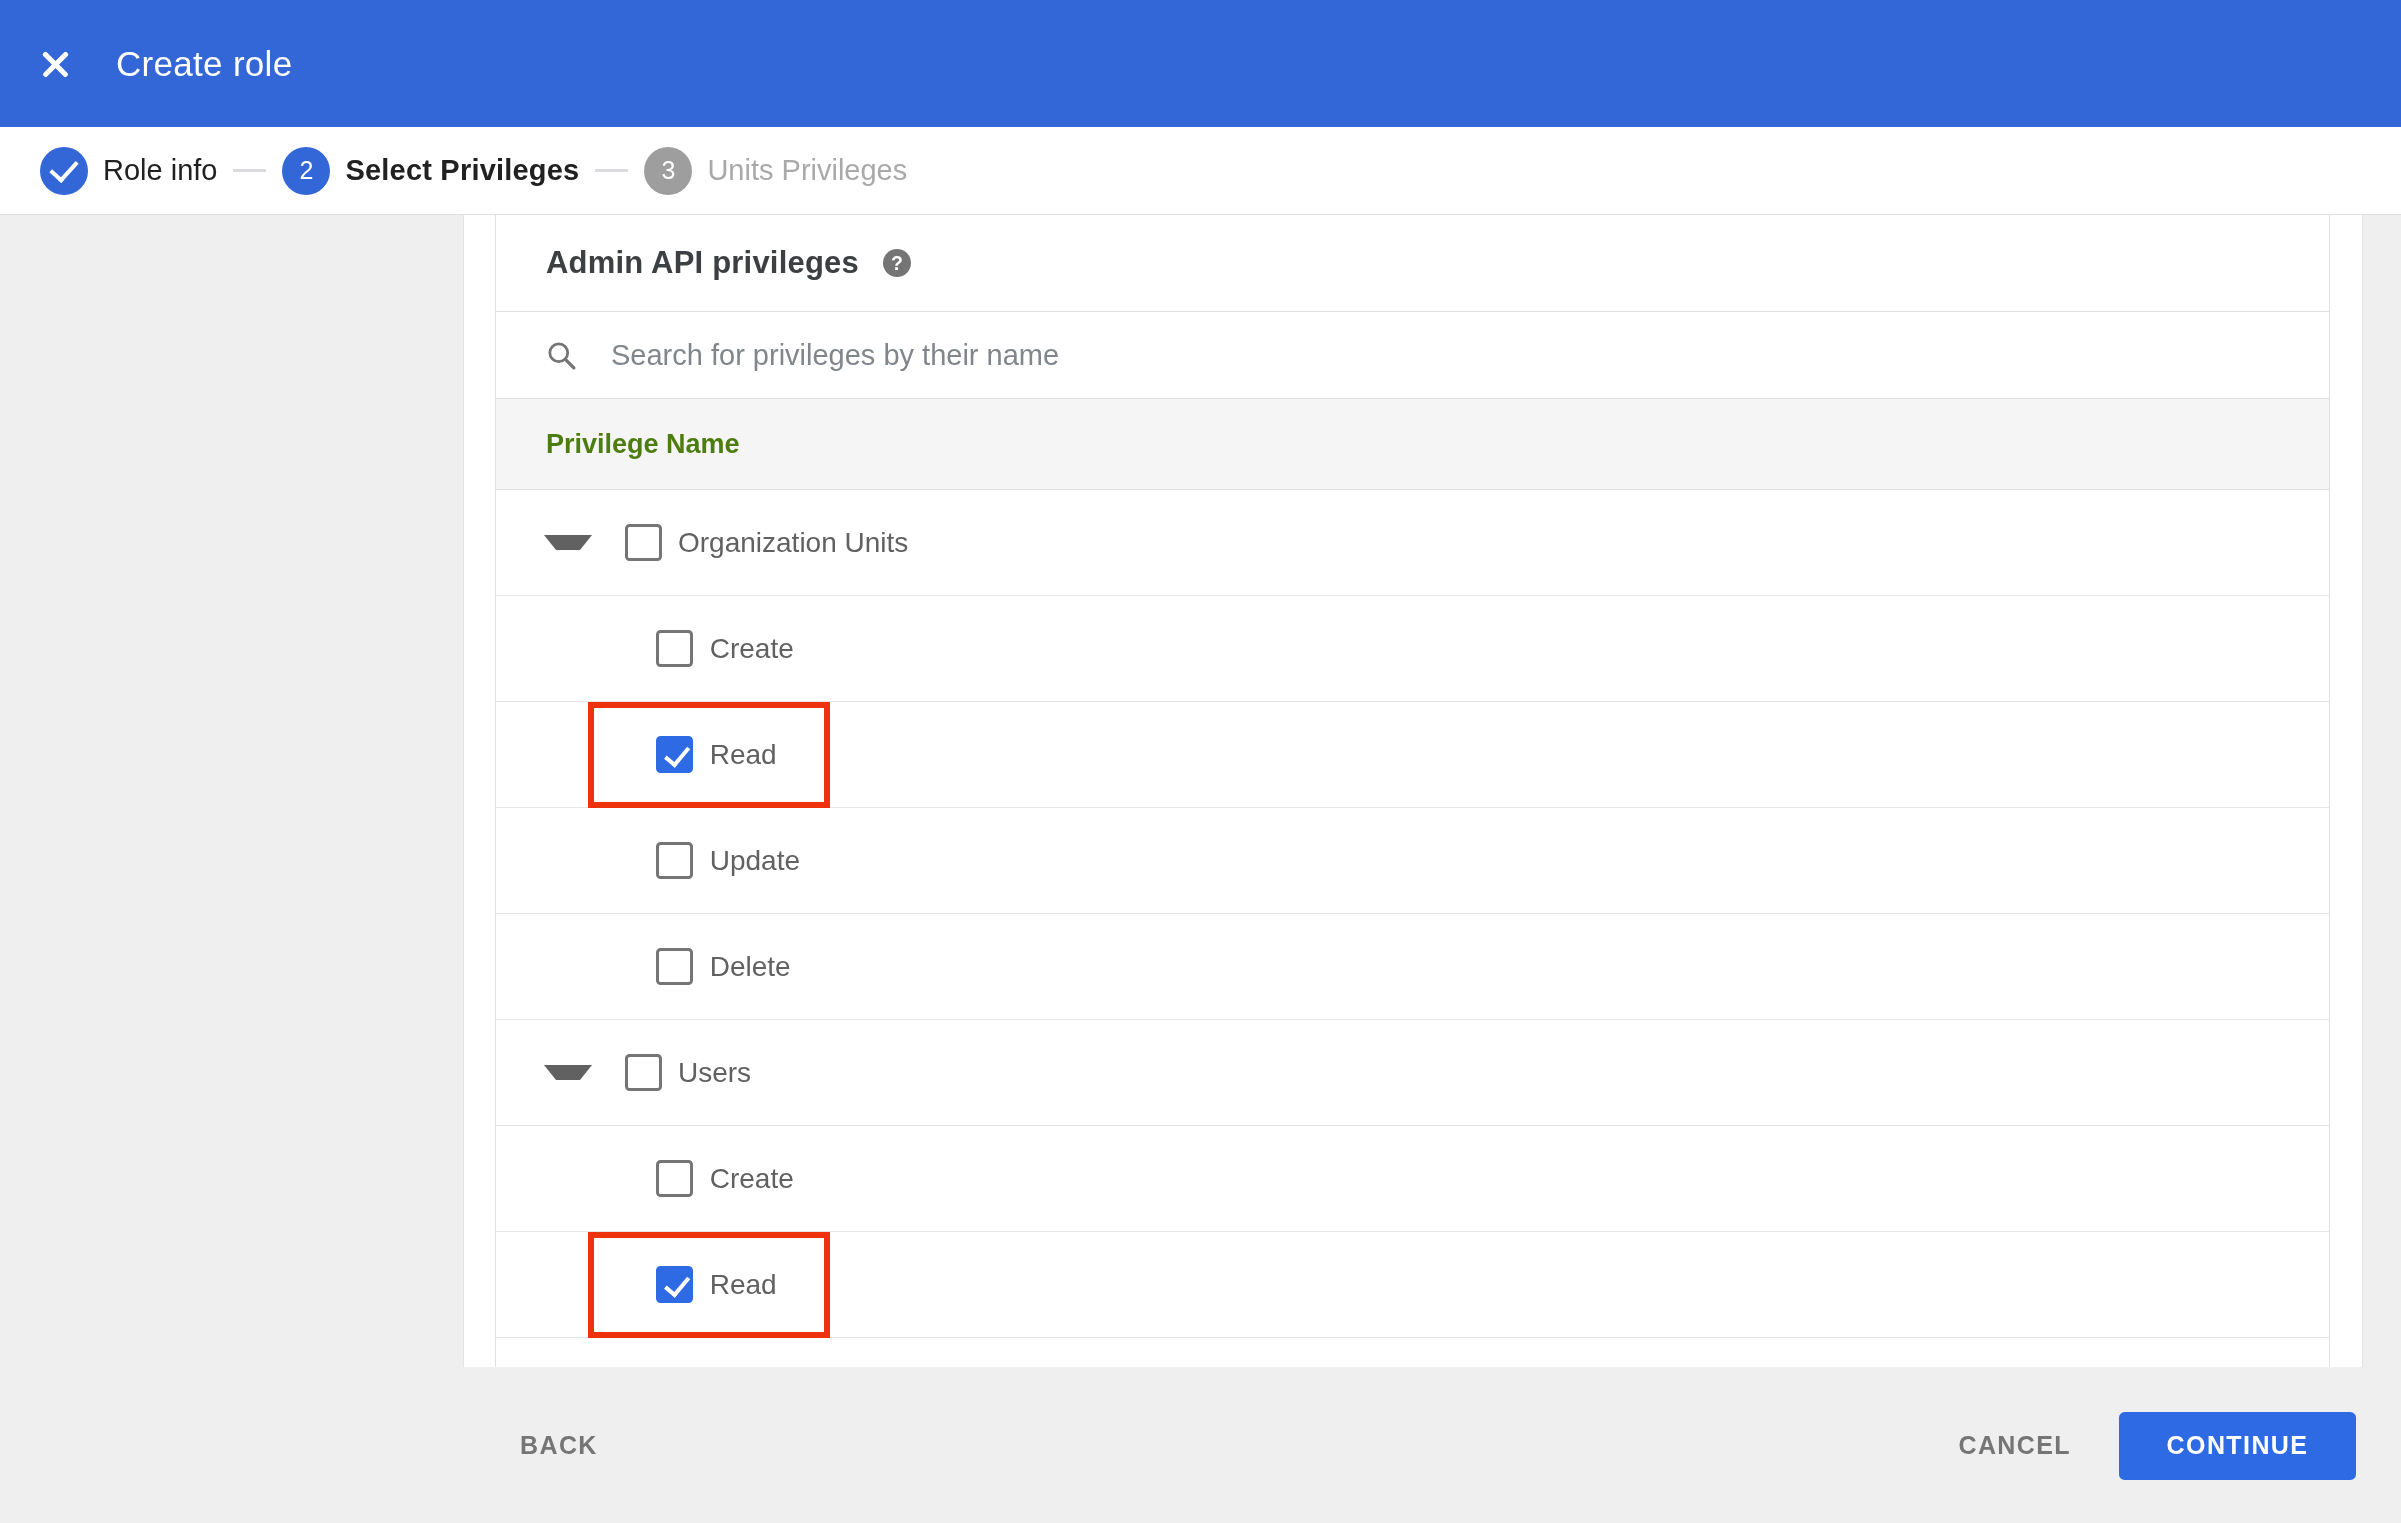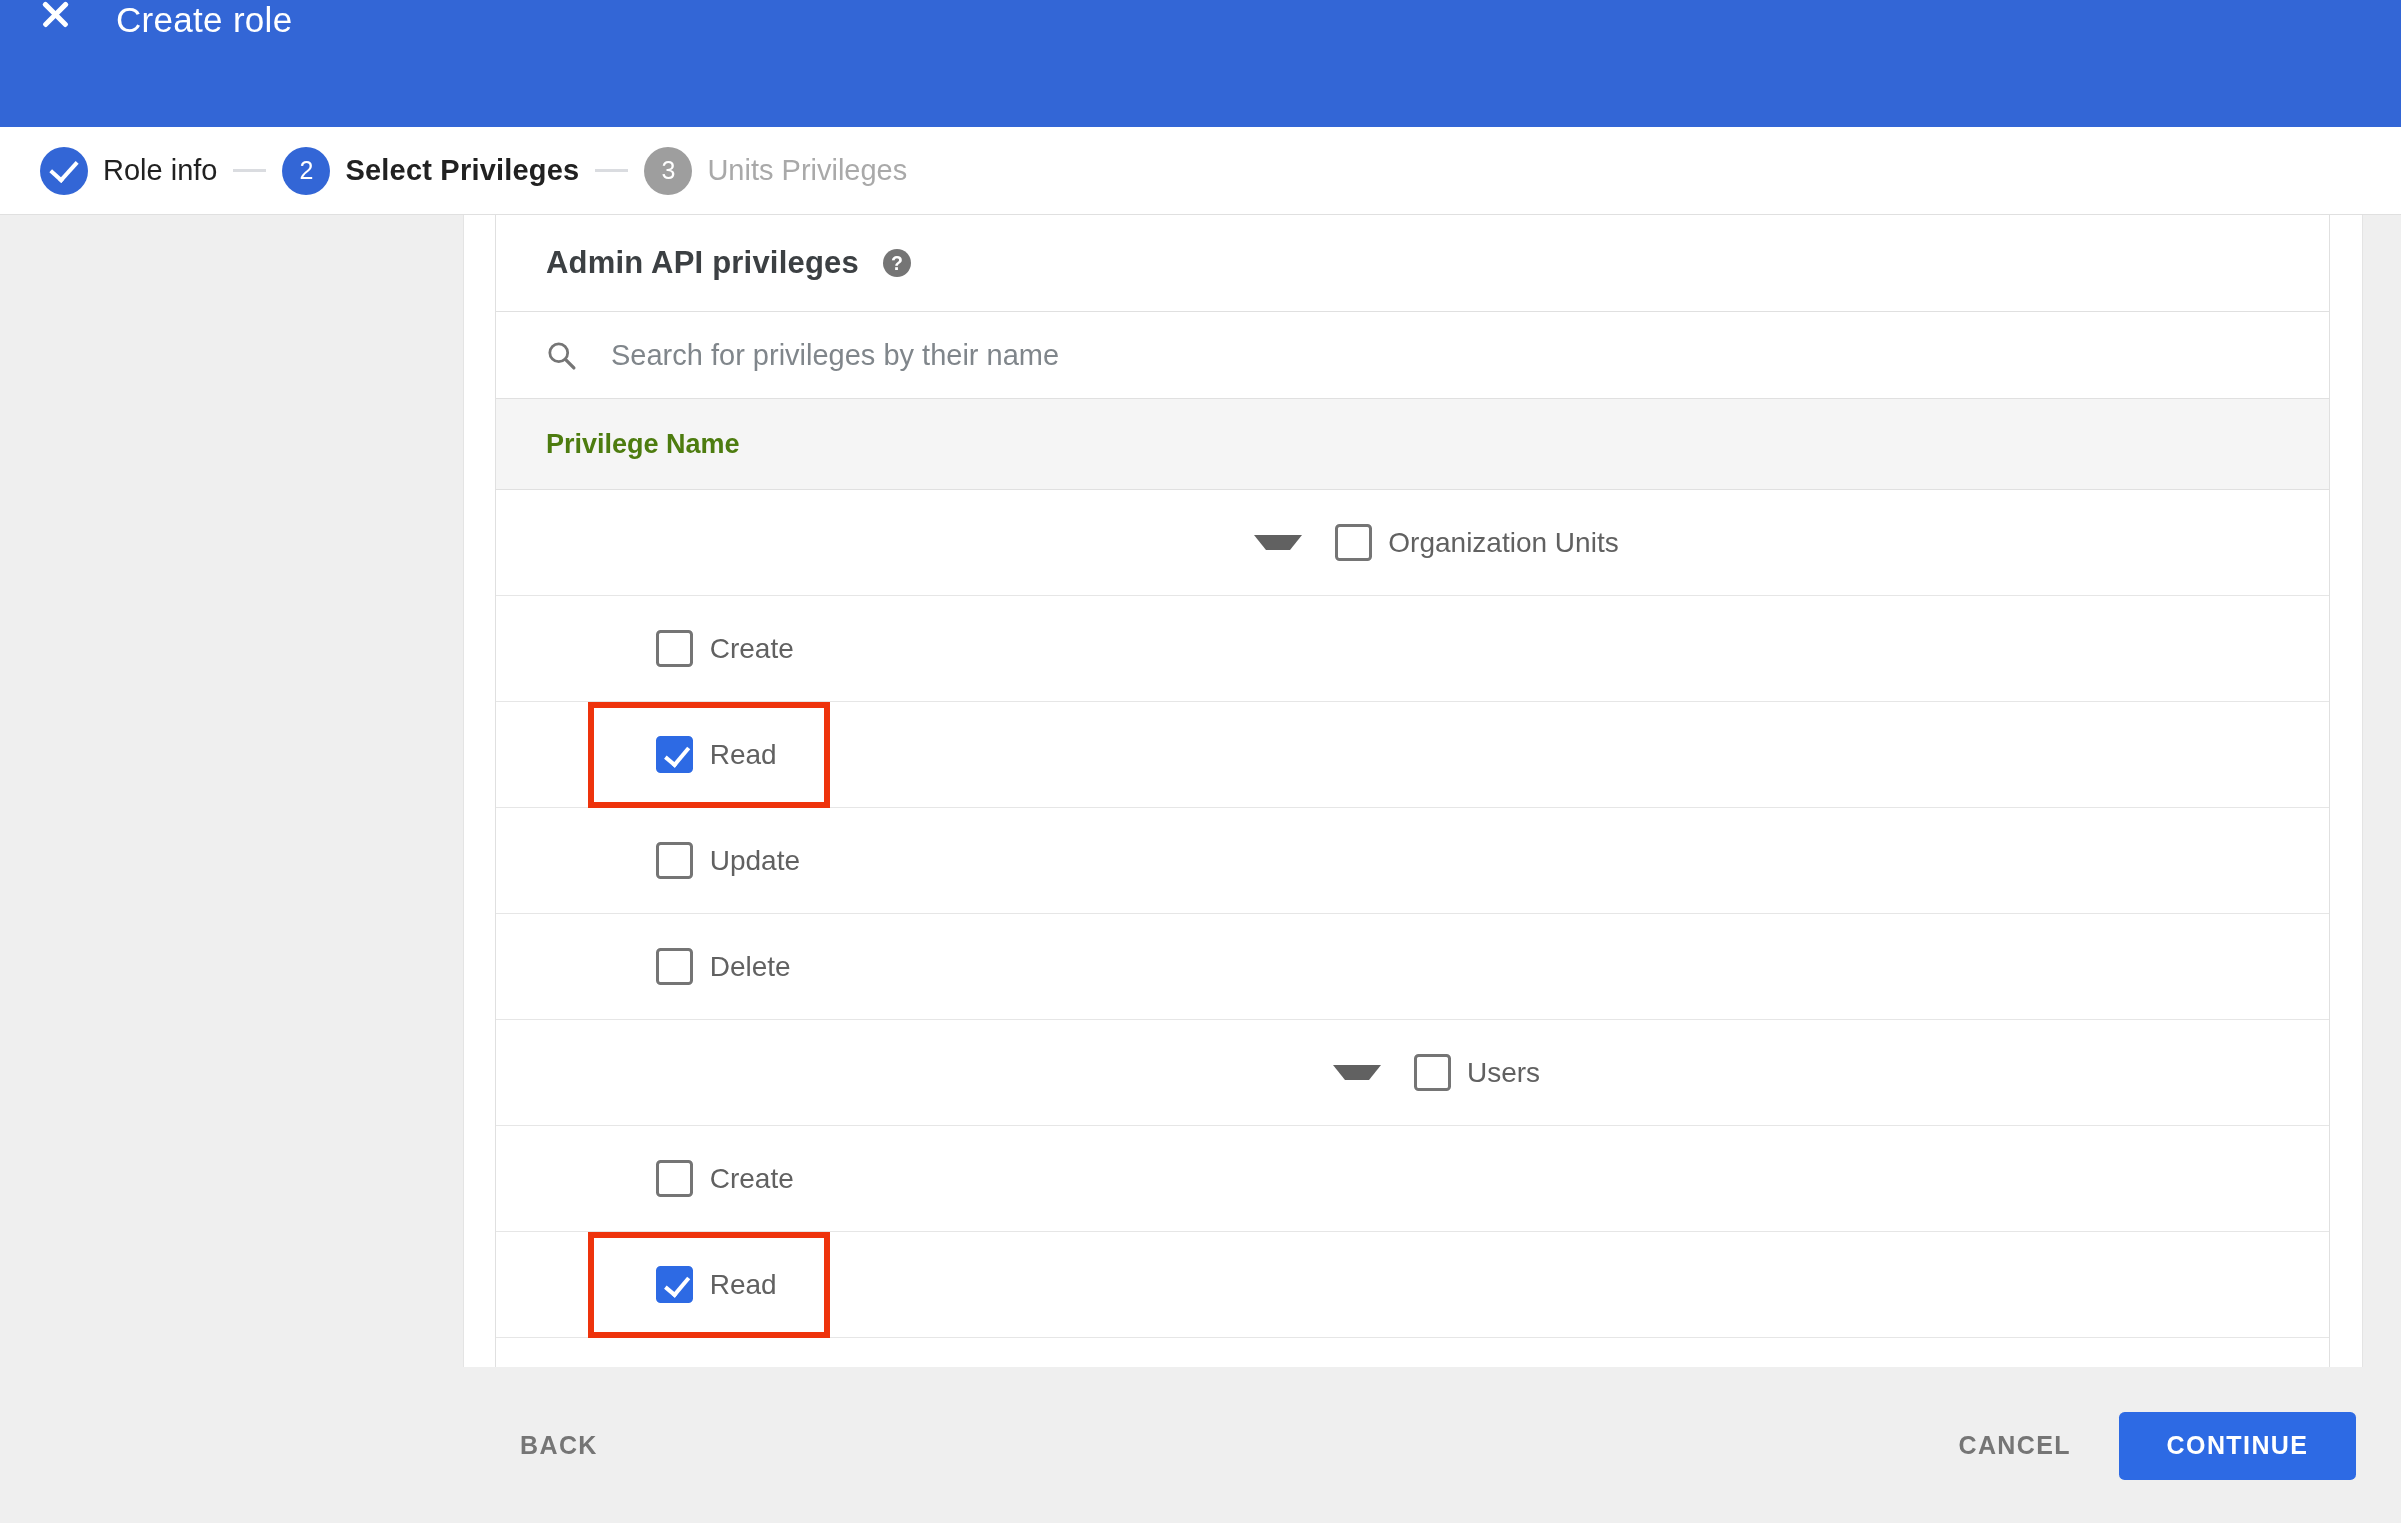--- a/index.html
+++ b/index.html
@@ -5,21 +5,21 @@
   html,body{margin:0;padding:0;}
   body{
     width:2401px;height:1524px;overflow:hidden;background:#fff;
     font-family:"Liberation Sans", sans-serif;
     -webkit-font-smoothing:antialiased;
   }
   .app{width:2401px;height:1524px;display:flex;flex-direction:column;}
 
   
   .titlebar{
-    height:127px;flex:0 0 127px;background:#3366d6;display:flex;
+    height:127px;flex:0 0 127px;background:#3366d6;display:flex;align-items:center;
     padding-left:42px;box-sizing:border-box;
   }
   .close-x{width:28px;height:28px;position:relative;cursor:pointer;flex:0 0 28px;}
   .close-x::before,.close-x::after{
     content:"";position:absolute;left:-2.8px;top:12px;width:33px;height:4.6px;border-radius:1.9px;background:#fff;
   }
   .close-x::before{transform:rotate(45deg);}
   .close-x::after{transform:rotate(-45deg);}
   .titlebar-title{color:#fff;font-size:35px;margin-left:46px;letter-spacing:0.3px;}
 
@@ -78,21 +78,21 @@
     height:91px;flex:0 0 91px;background:#f5f5f5;border-bottom:1.9px solid #e0e0e0;
     display:flex;align-items:center;padding-left:50px;box-sizing:border-box;
   }
   .table-head-label{font-size:27px;font-weight:700;color:#4d7c0f;}
   .table-body{flex:1 1 auto;overflow:hidden;}
 
   .prow{
     height:106px;border-bottom:1.9px solid #e6e6e6;display:flex;align-items:center;
     box-sizing:border-box;position:relative;background:#fff;
   }
-  .prow.group{padding-left:48px;justify-content:center;}
+  .prow.group{padding-left:48px;}
   .prow.child{padding-left:160px;}
   .expand-tri{
     width:0;height:0;border-left:12px solid transparent;border-right:12px solid transparent;
     border-top:15px solid #616161;cursor:pointer;flex:0 0 24px;
   }
   .prow.group .cb{margin-left:33px;}
   .cb{
     width:37px;height:37px;box-sizing:border-box;border:3.7px solid #757575;border-radius:4.6px;
     background:#fff;position:relative;cursor:pointer;flex:0 0 37px;
   }

